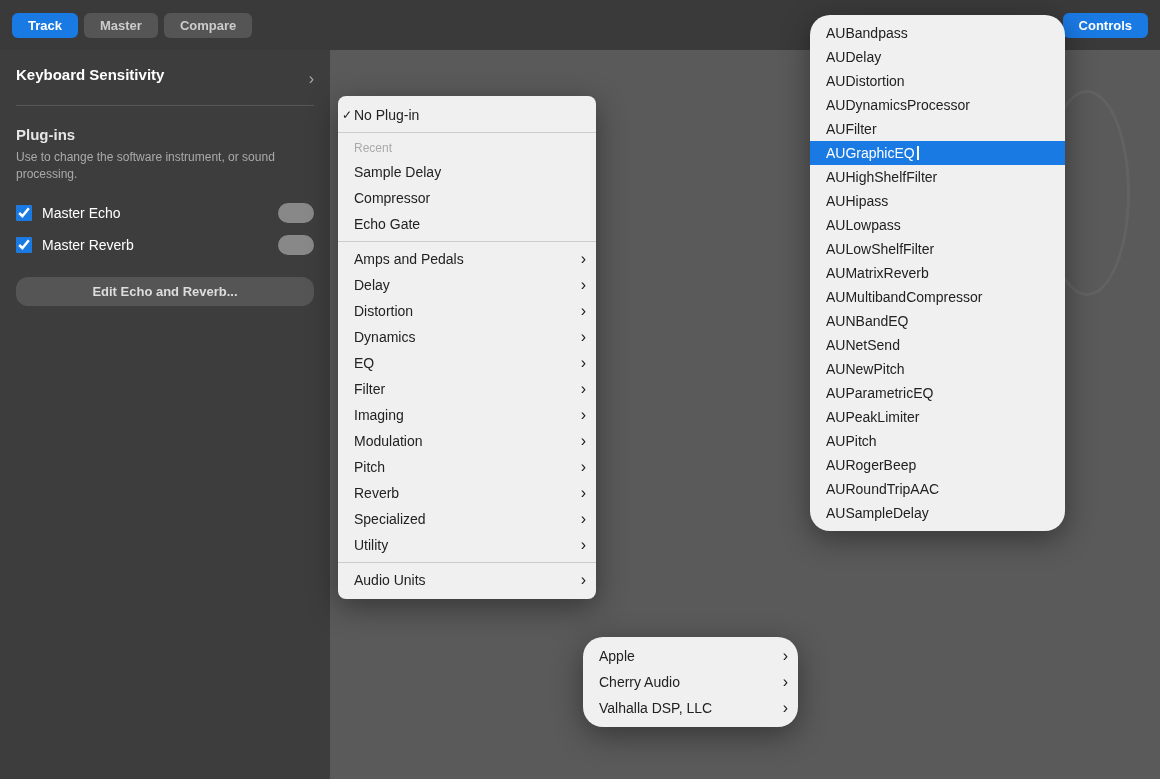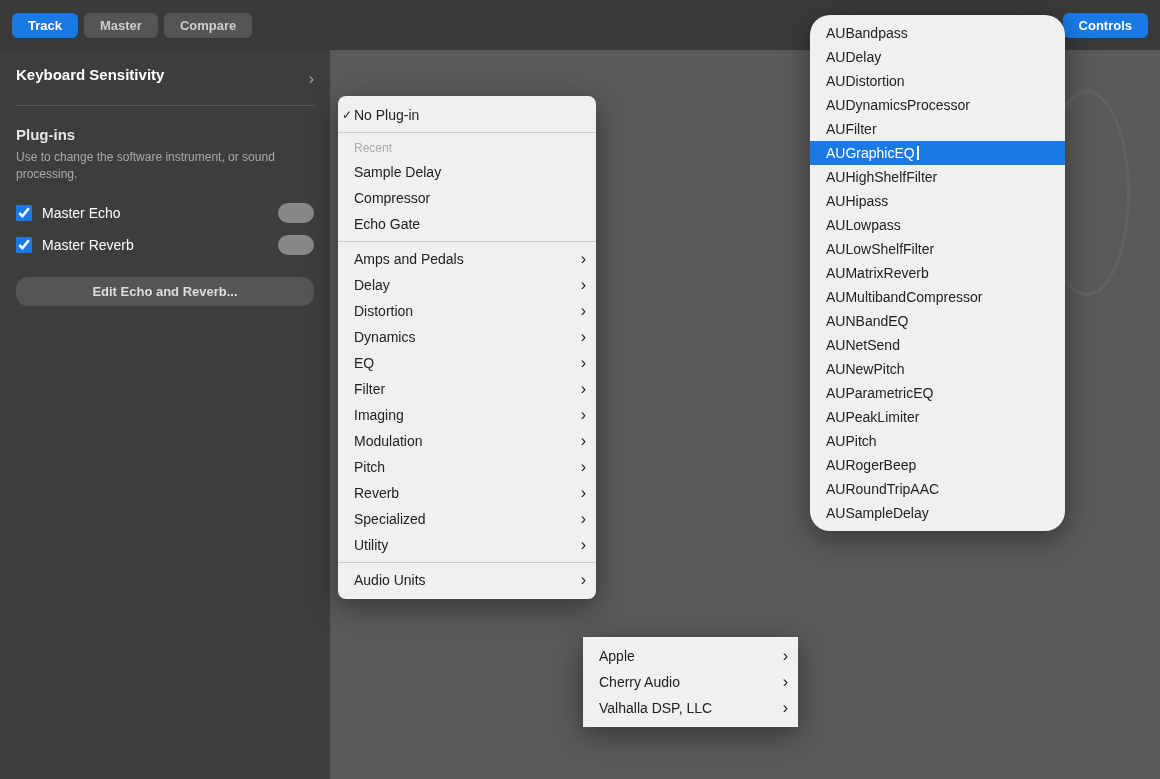--- a/index.html
+++ b/index.html
@@ -193,21 +193,21 @@
       cursor: default;
     }
 
     
     .menu2 {
       position: absolute;
       top: 637px;
       left: 583px;
       width: 215px;
       background: #f0f0f0;
-      border-radius: 0;
+      border-radius: 20px;
       box-shadow: 0 8px 30px rgba(0,0,0,0.4);
       padding: 6px 0;
       pointer-events: all;
     }
 
     
     .menu3 {
       position: absolute;
       top: 15px;
       left: 810px;

